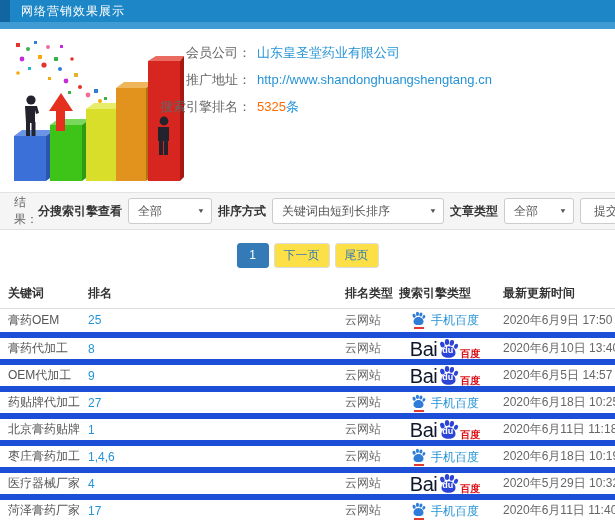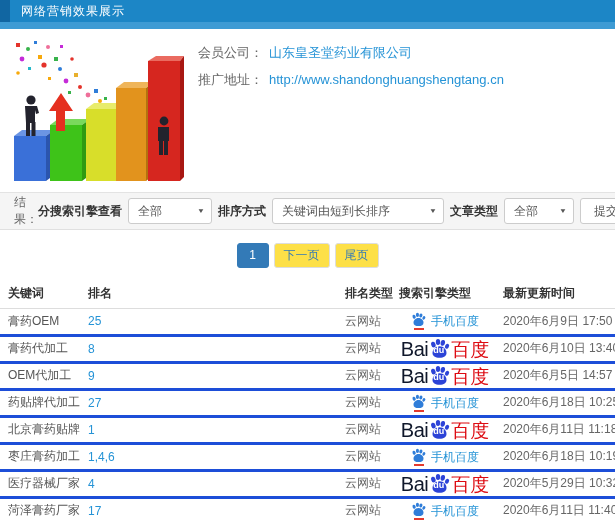--- a/index.html
+++ b/index.html
@@ -8,21 +8,21 @@
 
   
   .topbar { position:relative; height:22px; background:#1c86c6; }
   .topbar-leftstripe { position:absolute; left:0; top:0; width:10px; height:22px; background:#1166a2; }
   .topbar-title { color:#fff; font-size:12px; line-height:22px; padding-left:21px; letter-spacing:1px;border-radius:9px; }
   .topbar-sub { height:7px; background:#3e9bd4; }
 
   
   .info-section { position:relative; height:163px; background:#fff; }
   .chart-illustration { position:absolute; left:4px; top:4px; }
-  .info-fields { position:absolute; left:148px; top:10px; }
+  .info-fields { position:absolute; left:136px; top:10px; }
   .info-row { display:flex; align-items:center; height:27px; font-size:13px; }
   .info-label { width:115px; text-align:right; color:#666; }
   .info-value { margin-left:6px; color:#666; }
   .info-link { margin-left:6px; color:#2593d6; text-decoration:none; cursor:pointer; }
   .val-orange { margin-left:6px; color:#ff6a00; }
   .val-blue-suffix { color:#2593d6; }
 
   
   .filter-bar { height:38px; background:#f5f5f5; border-top:1px solid #e3e3e3; border-bottom:1px solid #e0e0e0;
     display:flex; align-items:center; padding:0 0 0 14px; }
@@ -43,34 +43,34 @@
   .page-btn { min-width:32px; height:25px; display:flex; align-items:center; justify-content:center;
     border:1px solid #ddd; border-radius:3px; background:#fde047; color:#337ab7; padding:0 9px; cursor:pointer; }
   .page-btn.active { background:#337ab7; border-color:#337ab7; color:#fff; }
 
   
   table { width:615px; border-collapse:collapse; table-layout:fixed; }
   col.c1{width:80px} col.c2{width:257px} col.c3{width:58px} col.c4{width:100px} col.c5{width:120px}
   thead th { text-align:left; font-size:12px; color:#333; font-weight:bold; height:28px;
     border-bottom:1px solid #ddd; padding:0 0 0 8px; white-space:nowrap; }
   thead th.th-engine { padding-left:4px; }
-  tbody td { height:27px; border-bottom:3px solid #1d4ed8; padding:0 0 0 8px; color:#555; white-space:nowrap; overflow:hidden;margin-left:41px; }
+  tbody td { height:27px; border-bottom:6px solid #1d4ed8; padding:0 0 0 8px; color:#555; white-space:nowrap; overflow:hidden;margin-left:41px; }
   td.keyword-cell { color:#555; }
   td.rank-cell a { color:#2593d6; text-decoration:none; cursor:pointer;text-align:center; }
   td.type-cell { color:#666; }
   td.engine-cell { text-align:center; padding:0; }
   td.date-cell { color:#666; }
 
   
   .baidu-logo { display:inline-flex; align-items:flex-end; line-height:1; }
   .baidu-logo .bai { color:#0f172a; font-weight:normal; font-size:20px; letter-spacing:-.5px; }
   .paw-big { position:relative; display:inline-block; width:21px; height:21px; color:#2c43d7; margin:0 0 0 1px;text-align:right; }
   .paw-big svg { width:21px; height:21px; display:block; }
   .paw-big .du { position:absolute; left:4px; top:8px; color:#fff; font-size:9px; font-weight:bold; }
-  .baidu-logo .du-cn { color:#dd0b12; font-weight:normal; font-size:19px; margin-left:1px; }
+  .baidu-logo .du-cn { color:#dd0b12; font-weight:bold; font-size:10px; margin-left:1px; }
   .mobile-logo { display:inline-flex; align-items:center; line-height:1; }
   .paw-wrap { display:inline-flex; flex-direction:column; align-items:center; }
   .paw-wrap svg { width:15px; height:15px; display:block; color:#2f7dd9; }
   .m-underline { width:10px; height:2px; background:#e43a2e; margin-top:1px; }
   .m-label { color:#2593d6; font-size:12px; margin-left:5px; }
 </style>
 </head>
 <body>
 
 <div class="topbar">
@@ -155,20 +155,25 @@
 
   <div class="info-fields">
     <div class="info-row">
       <span class="info-label">会员公司：</span>
       <a class="info-link">山东皇圣堂药业有限公司</a>
     </div>
     <div class="info-row">
       <span class="info-label">推广地址：</span>
       <a class="info-link">http://www.shandonghuangshengtang.cn</a>
     </div>
+    <div class="info-row">
+      <span class="info-label">搜索引擎排名：</span>
+      <span class="val-orange">5325</span>
+      <span class="val-blue-suffix">条</span>
+    </div>
   </div>
 </div>
 
 <div class="filter-bar">
   <span class="result-label">结果：</span>
   <div class="filter-right">
     <span class="filter-label">分搜索引擎查看</span>
     <div class="select-box sel-engine">
       <span>全部</span>
       <span class="caret">▼</span>

